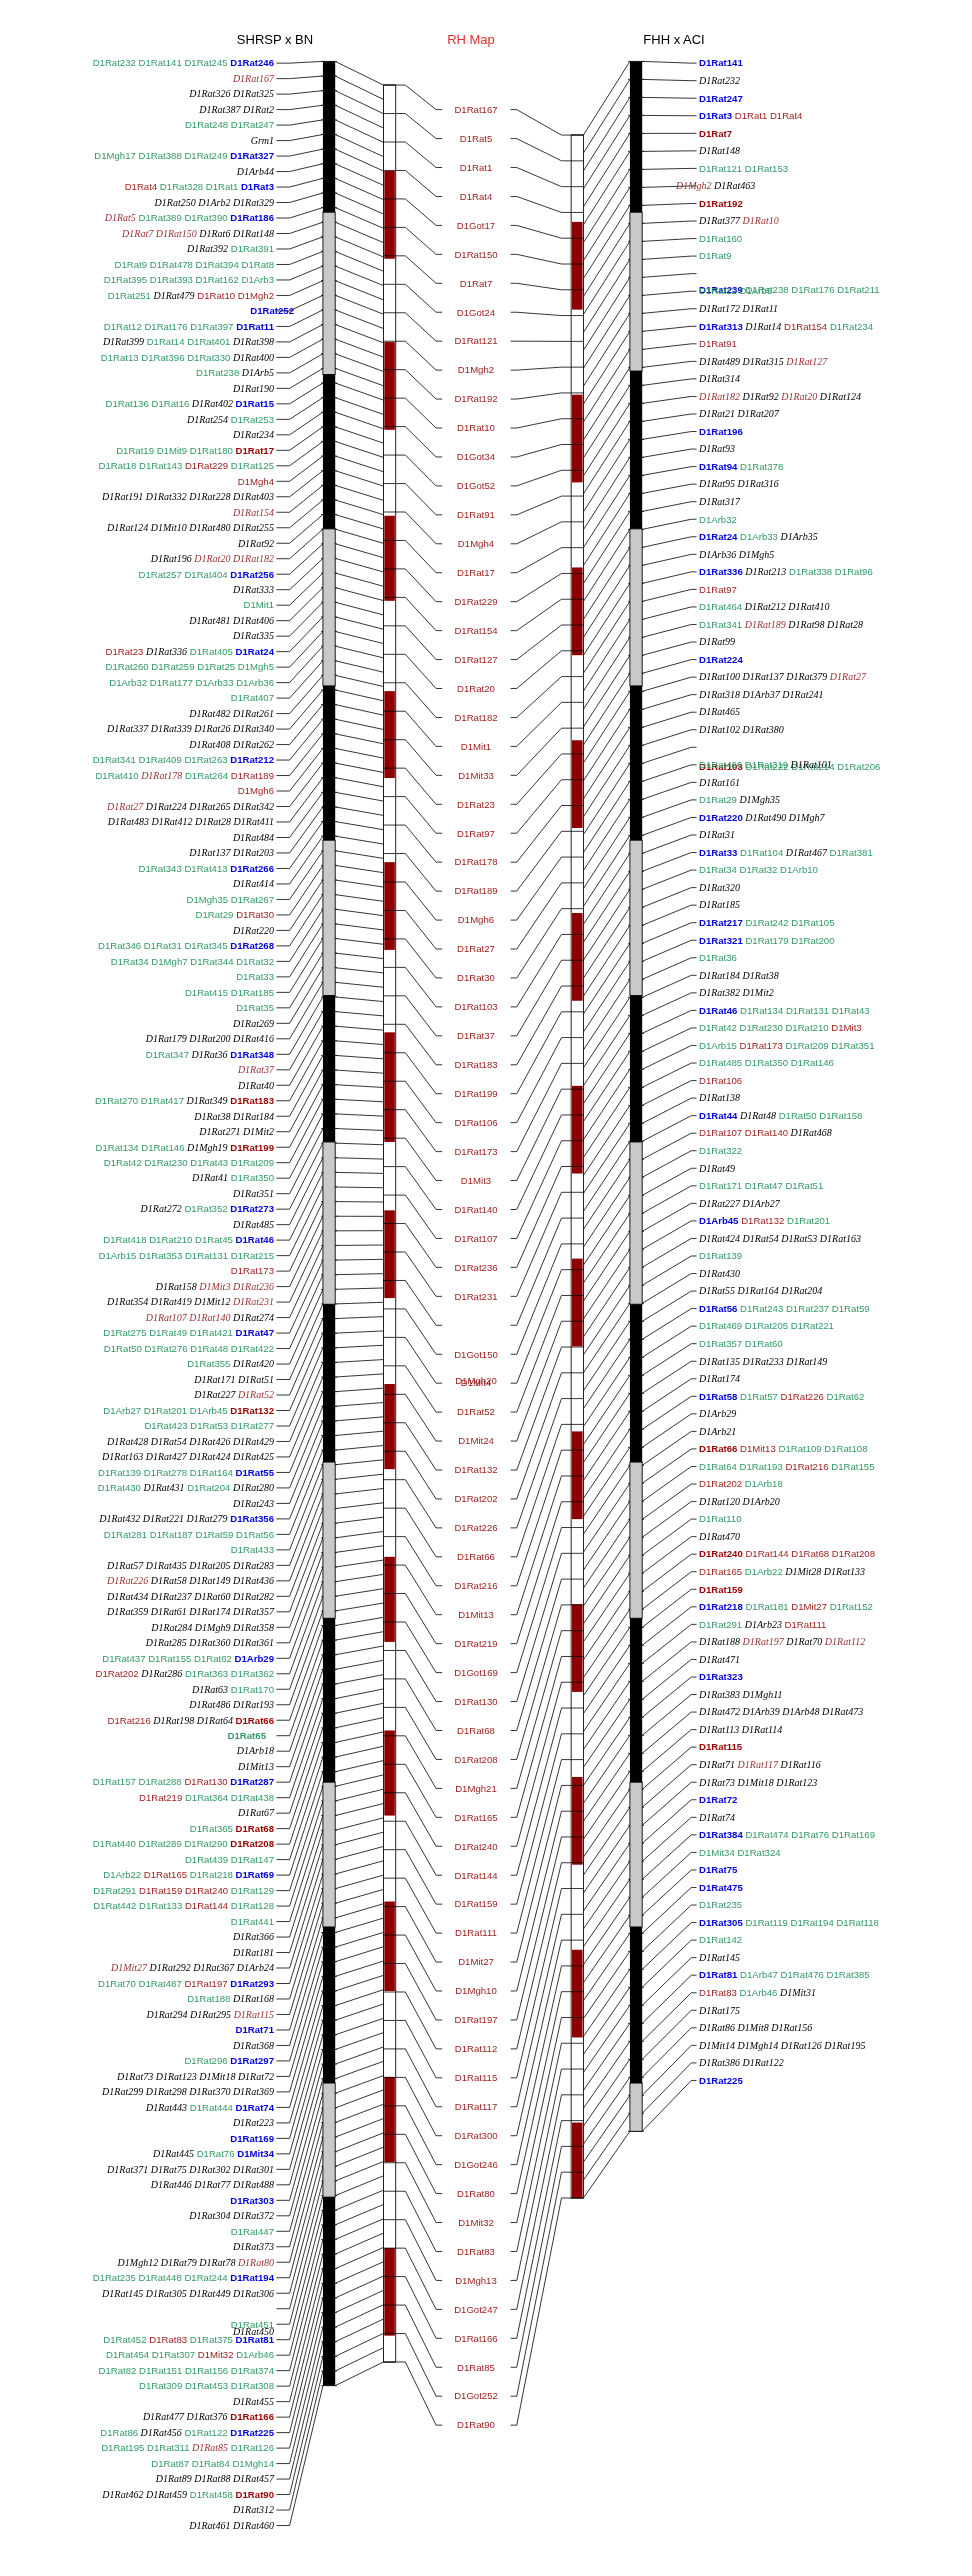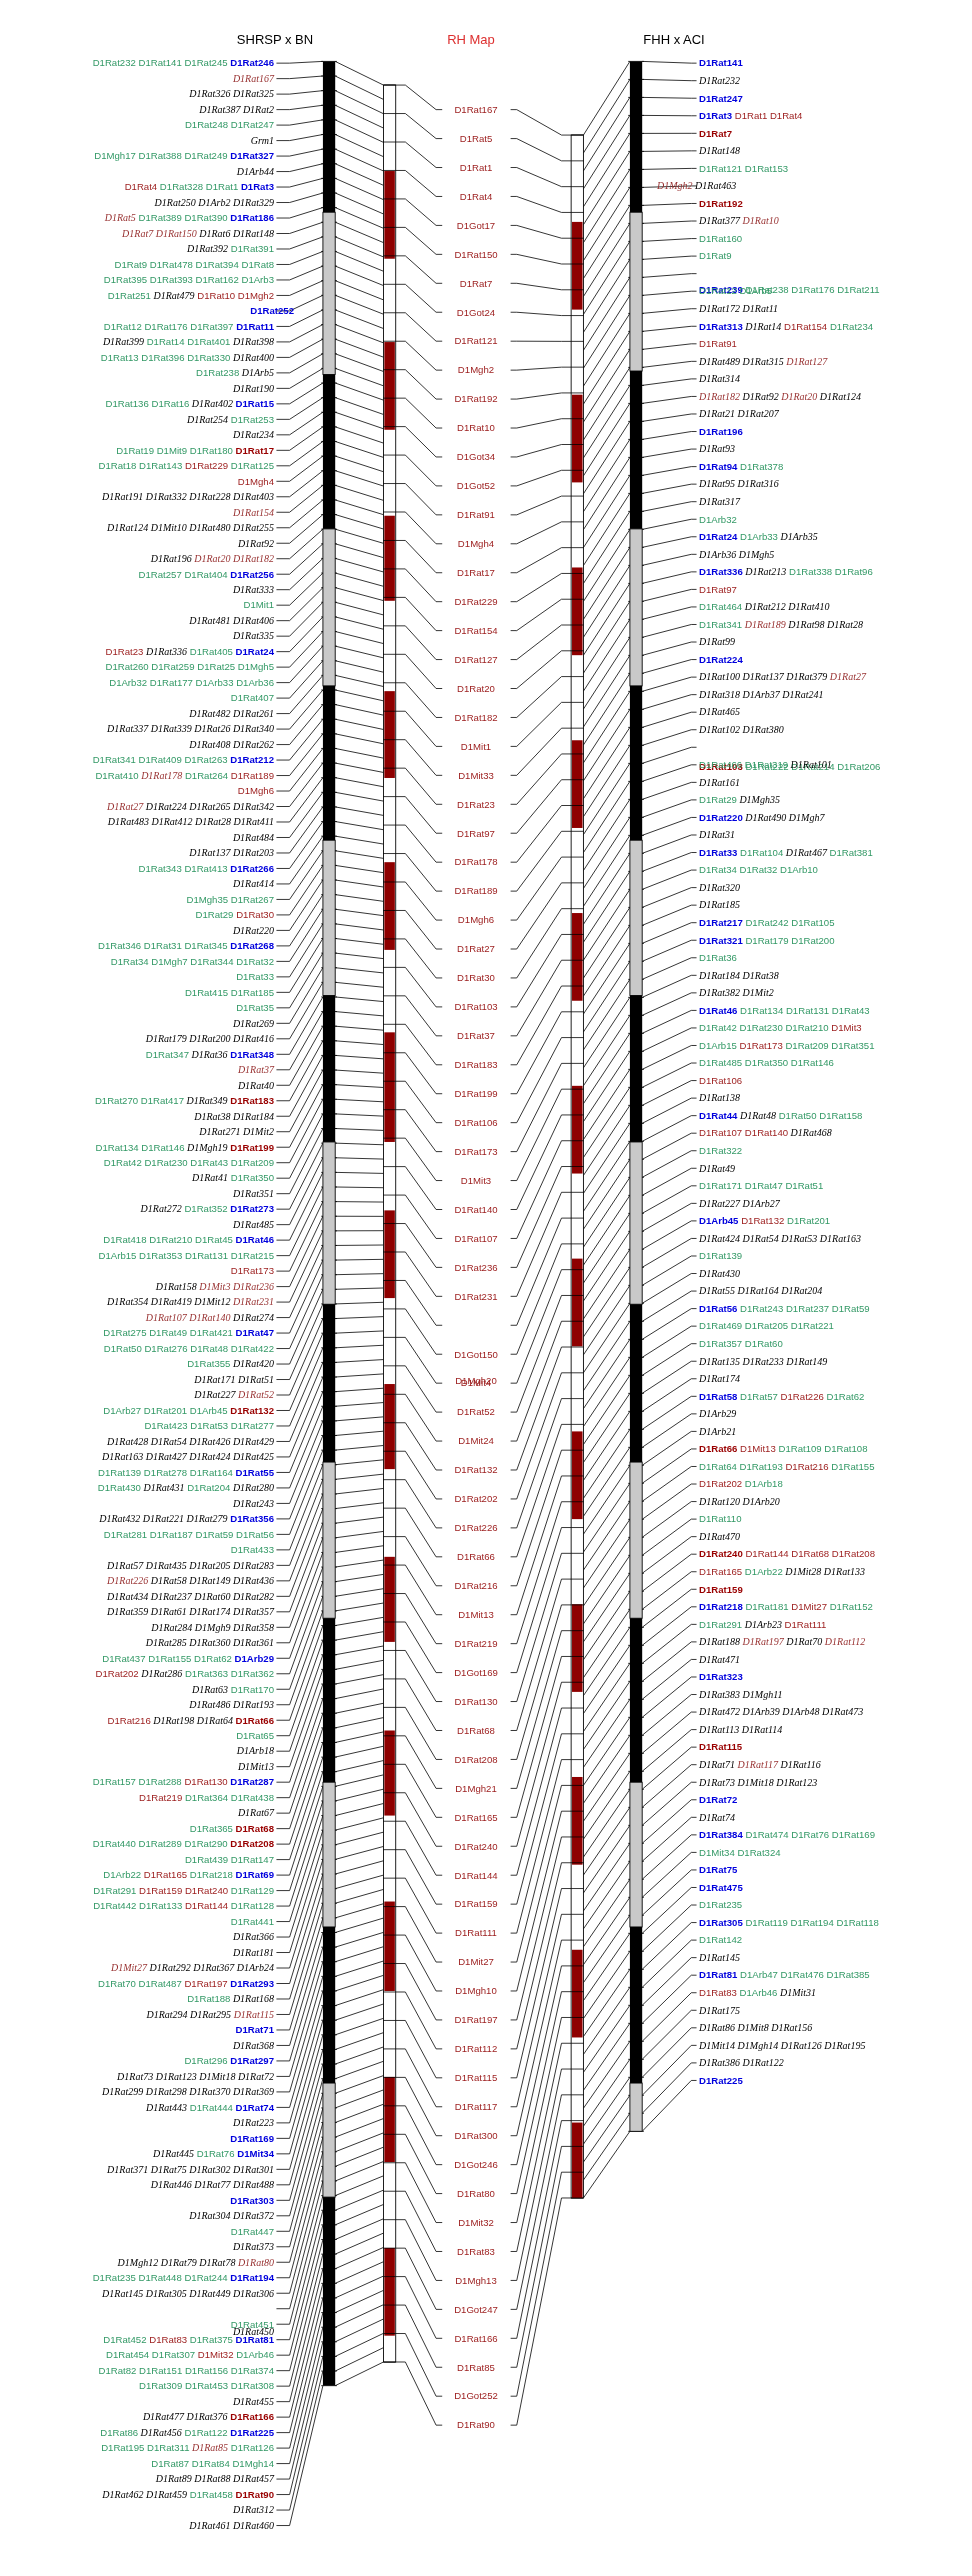--- a/index.html
+++ b/index.html
@@ -2102,21 +2102,21 @@
       <div class="mline lleft" style="left: 274px; top: 1575px;"><span class="s-ri">D1Rat226</span><span class="s-k"> D1Rat58 D1Rat149 D1Rat436</span></div>
       <div class="mline lleft" style="left: 274px; top: 1591px;"><span class="s-k">D1Rat434 D1Rat237 D1Rat60 D1Rat282</span></div>
       <div class="mline lleft" style="left: 274px; top: 1606px;"><span class="s-k">D1Rat359 D1Rat61 D1Rat174 D1Rat357</span></div>
       <div class="mline lleft" style="left: 274px; top: 1622px;"><span class="s-k">D1Rat284 D1Mgh9 D1Rat358</span></div>
       <div class="mline lleft" style="left: 274px; top: 1637px;"><span class="s-k">D1Rat285 D1Rat360 D1Rat361</span></div>
       <div class="mline lleft" style="left: 274px; top: 1653px;"><span class="s-g">D1Rat437 D1Rat155 D1Rat62</span><span class="s-b"> D1Arb29</span></div>
       <div class="mline lleft" style="left: 274px; top: 1668px;"><span class="s-rp">D1Rat202</span><span class="s-k"> D1Rat286</span><span class="s-g"> D1Rat363 D1Rat362</span></div>
       <div class="mline lleft" style="left: 274px; top: 1684px;"><span class="s-k">D1Rat63</span><span class="s-g"> D1Rat170</span></div>
       <div class="mline lleft" style="left: 274px; top: 1699px;"><span class="s-k">D1Rat486 D1Rat193</span></div>
       <div class="mline lleft" style="left: 274px; top: 1715px;"><span class="s-rp">D1Rat216</span><span class="s-k"> D1Rat198 D1Rat64</span><span class="s-r"> D1Rat66</span></div>
-      <div class="mline lleft" style="left: 274px; top: 1730px;"><span class="s-g">D1Rat65</span></div>
+      <div class="mline lleft" style="left: 266px; top: 1730px; font-weight: bold;"><span class="s-g">D1Rat65</span></div>
       <div class="mline lleft" style="left: 274px; top: 1745px;"><span class="s-k">D1Arb18</span></div>
       <div class="mline lleft" style="left: 274px; top: 1761px;"><span class="s-k">D1Mit13</span></div>
       <div class="mline lleft" style="left: 274px; top: 1776px;"><span class="s-g">D1Rat157 D1Rat288</span><span class="s-rp"> D1Rat130</span><span class="s-b"> D1Rat287</span></div>
       <div class="mline lleft" style="left: 274px; top: 1792px;"><span class="s-rp">D1Rat219</span><span class="s-g"> D1Rat364 D1Rat438</span></div>
       <div class="mline lleft" style="left: 274px; top: 1807px;"><span class="s-k">D1Rat67</span></div>
       <div class="mline lleft" style="left: 274px; top: 1823px;"><span class="s-g">D1Rat365</span><span class="s-r"> D1Rat68</span></div>
       <div class="mline lleft" style="left: 274px; top: 1838px;"><span class="s-g">D1Rat440 D1Rat289 D1Rat290</span><span class="s-r"> D1Rat208</span></div>
       <div class="mline lleft" style="left: 274px; top: 1854px;"><span class="s-g">D1Rat439 D1Rat147</span></div>
       <div class="mline lleft" style="left: 274px; top: 1869px;"><span class="s-g">D1Arb22</span><span class="s-rp"> D1Rat165</span><span class="s-g"> D1Rat218</span><span class="s-b"> D1Rat69</span></div>
       <div class="mline lleft" style="left: 274px; top: 1885px;"><span class="s-g">D1Rat291</span><span class="s-rp"> D1Rat159 D1Rat240</span><span class="s-g"> D1Rat129</span></div>
@@ -2246,21 +2246,21 @@
       <div class="mline lmid" style="left: 476px; top: 2419px;"><span class="s-rp">D1Rat90</span></div>
     </div>
   <div id="labels-right">
       <div class="mline " style="left: 699px; top: 57px;"><span class="s-b">D1Rat141</span></div>
       <div class="mline " style="left: 699px; top: 75px;"><span class="s-k">D1Rat232</span></div>
       <div class="mline " style="left: 699px; top: 93px;"><span class="s-b">D1Rat247</span></div>
       <div class="mline " style="left: 699px; top: 110px;"><span class="s-b">D1Rat3</span><span class="s-rp"> D1Rat1 D1Rat4</span></div>
       <div class="mline " style="left: 699px; top: 128px;"><span class="s-r">D1Rat7</span></div>
       <div class="mline " style="left: 699px; top: 145px;"><span class="s-k">D1Rat148</span></div>
       <div class="mline " style="left: 699px; top: 163px;"><span class="s-g">D1Rat121 D1Rat153</span></div>
-      <div class="mline " style="left: 657px; top: 180px;"><span class="s-ri">D1Mgh2</span><span class="s-k"> D1Rat463</span></div>
+      <div class="mline " style="left: 676px; top: 180px;"><span class="s-ri">D1Mgh2</span><span class="s-k"> D1Rat463</span></div>
       <div class="mline " style="left: 699px; top: 198px;"><span class="s-r">D1Rat192</span></div>
       <div class="mline " style="left: 699px; top: 215px;"><span class="s-k">D1Rat377</span><span class="s-ri"> D1Rat10</span></div>
       <div class="mline " style="left: 699px; top: 233px;"><span class="s-g">D1Rat160</span></div>
       <div class="mline " style="left: 699px; top: 250px;"><span class="s-g">D1Rat9</span></div>
       <div class="mline " style="left: 699px; top: 268px; margin-top: 16px;"><span class="s-b">D1Rat239</span><span class="s-g"> D1Rat238 D1Rat176 D1Rat211</span></div>
       <div class="mline " style="left: 699px; top: 285px;"><span class="s-g">D1Rat12 D1Arb5</span></div>
       <div class="mline " style="left: 699px; top: 303px;"><span class="s-k">D1Rat172 D1Rat11</span></div>
       <div class="mline " style="left: 699px; top: 321px;"><span class="s-b">D1Rat313</span><span class="s-k"> D1Rat14</span><span class="s-rp"> D1Rat154</span><span class="s-g"> D1Rat234</span></div>
       <div class="mline " style="left: 699px; top: 338px;"><span class="s-rp">D1Rat91</span></div>
       <div class="mline " style="left: 699px; top: 356px;"><span class="s-k">D1Rat489 D1Rat315</span><span class="s-ri"> D1Rat127</span></div>

